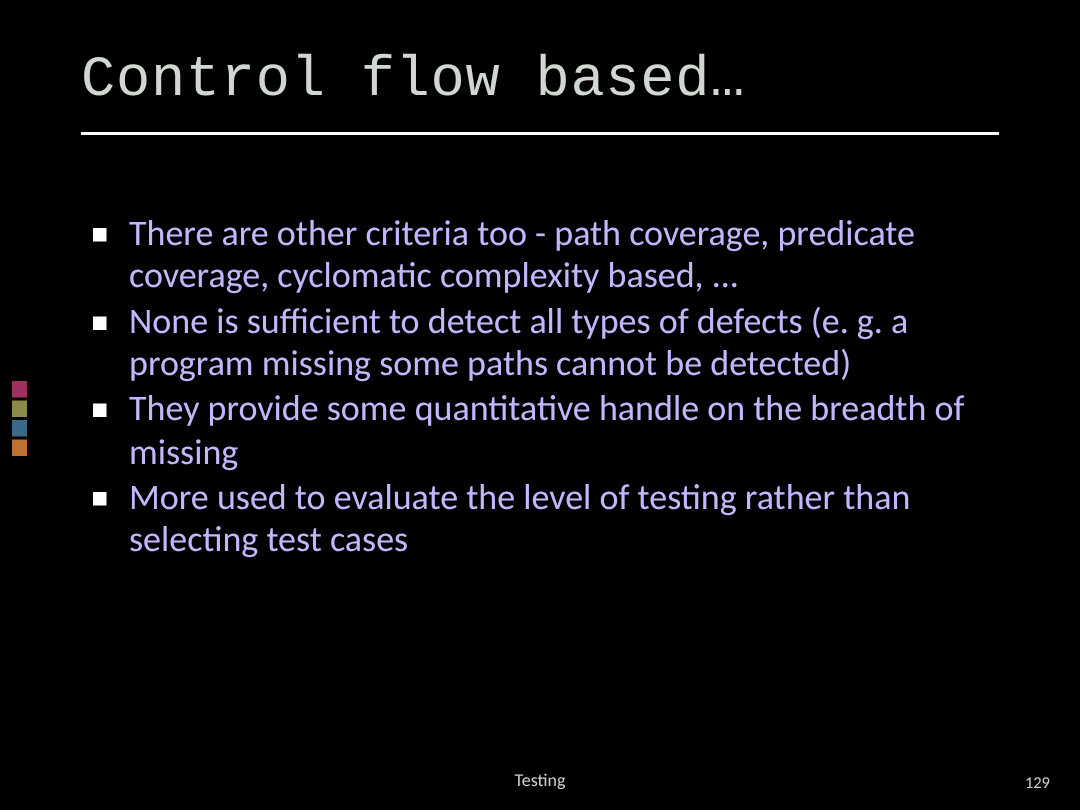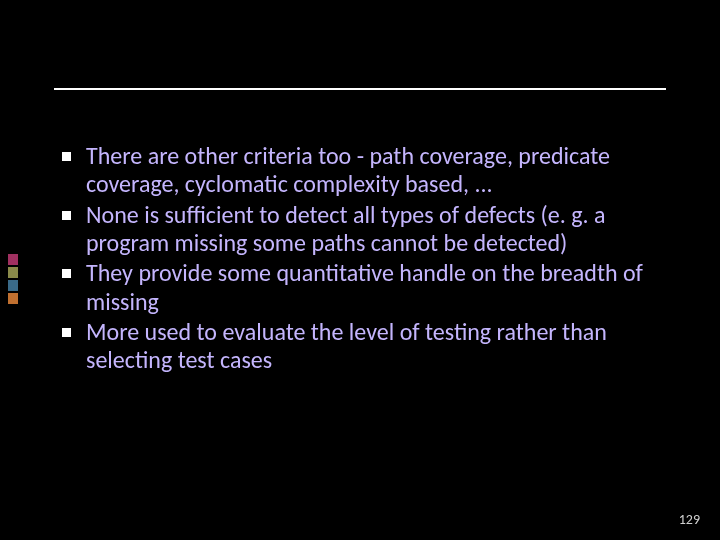--- a/index.html
+++ b/index.html
@@ -85,41 +85,43 @@
     left: 0;
     width: 100%;
     text-align: center;
     font-size: 12px;
     color: #cfcfcf;
   }
   .footer-right {
     position: absolute;
     bottom: 12px;
     right: 20px;
-    font-size: 14px;
+    font-size: 11px;
     color: #cfcfcf;
   }
 </style>
 </head>
 <body>
 
 <div class="slide">
 
+  <div class="title">Control flow based…</div>
   <div class="underline"></div>
 
   <div class="accent-bar">
     <span class="c1"></span>
     <span class="c2"></span>
     <span class="c3"></span>
     <span class="c4"></span>
   </div>
 
   <div class="content">
     <ul>
       <li>There are other criteria too - path coverage, predicate coverage, cyclomatic complexity based, ...</li>
       <li>None is sufficient to detect all types of defects (e. g. a program missing some paths cannot be detected)</li>
       <li>They provide some quantitative handle on the breadth of missing</li>
       <li>More used to evaluate the level of testing rather than selecting test cases</li>
     </ul>
   </div>
 
+  <div class="footer-center">Testing</div>
   <div class="footer-right">129</div>
 </div>
 
 </body></html>

